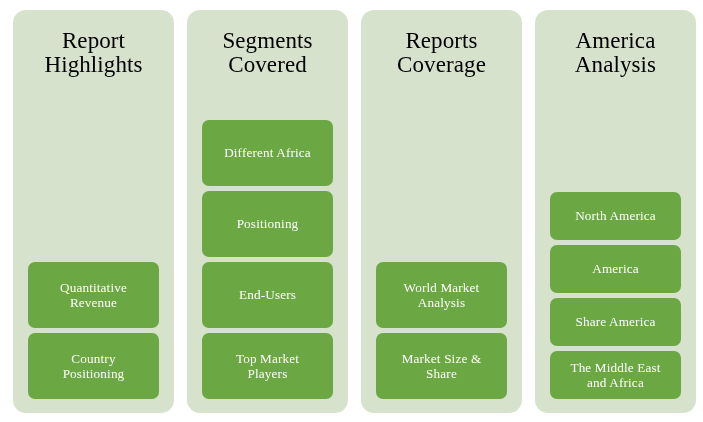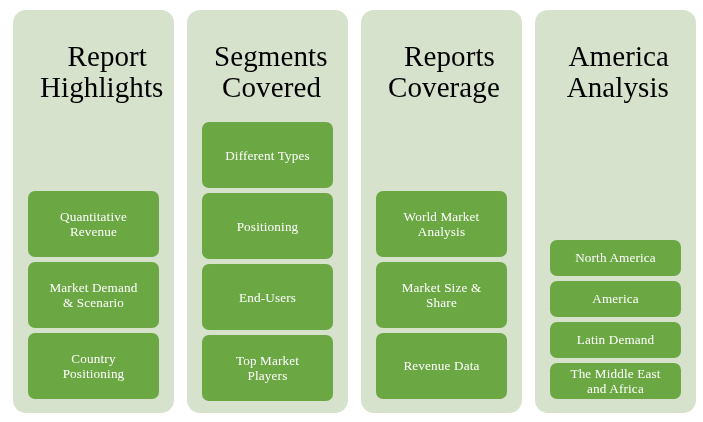--- a/index.html
+++ b/index.html
@@ -33,28 +33,28 @@
     box-sizing: border-box;
     padding: 0 15px 14px 15px;
     display: flex;
     flex-direction: column;
     align-items: stretch;
     min-width: 0;
   }
 
   .panel-title {
     color: #000000;
-    font-size: 29px;
+    font-size: 23px;
     line-height: 1.06;
-    text-align: right;
+    text-align: center;
     font-weight: normal;
     letter-spacing: 0.1px;
     padding-top: 19px;
     padding-bottom: 0;
-    margin: 12px;
+    margin: 0;
     white-space: pre-line;
     flex: 0 0 auto;
   }
 
   .cards {
     flex: 1 1 auto;
     display: flex;
     flex-direction: column;
     justify-content: flex-end;
     gap: 5px;
@@ -73,69 +73,66 @@
     justify-content: center;
     box-sizing: border-box;
     padding: 3px 4px;
     white-space: pre-line;
     letter-spacing: 0.15px;
   }
 
   
   .panel[data-card-count="4"] .card { height: 66px; }
   
-  .panel[data-card-count="5"] .card { height: 36px; }
+  .panel[data-card-count="5"] .card { height: 48px; }
 </style>
 </head>
 <body>
 
 <div id="infographic">
 
   <section class="panel" data-card-count="4">
     <h2 class="panel-title">Report
 Highlights</h2>
     <div class="cards">
       <div class="card">Quantitative
 Revenue</div>
-      <div class="card">Market Demand
-&amp; Scenario</div>
       <div class="card">Country
 Positioning</div>
     </div>
   </section>
 
   <section class="panel" data-card-count="4">
     <h2 class="panel-title">Segments
 Covered</h2>
     <div class="cards">
-      <div class="card">Different Types</div>
+      <div class="card">Different Africa</div>
       <div class="card">Positioning</div>
       <div class="card">End-Users</div>
       <div class="card">Top Market
 Players</div>
     </div>
   </section>
 
   <section class="panel" data-card-count="4">
     <h2 class="panel-title">Reports
 Coverage</h2>
     <div class="cards">
       <div class="card">World Market
 Analysis</div>
       <div class="card">Market Size &amp;
 Share</div>
-      <div class="card">Revenue Data</div>
     </div>
   </section>
 
   <section class="panel" data-card-count="5">
     <h2 class="panel-title">America
 Analysis</h2>
     <div class="cards">
       <div class="card">North America</div>
       <div class="card">America</div>
-      <div class="card">Latin Demand</div>
+      <div class="card">Share America</div>
       <div class="card">The Middle East
 and Africa</div>
     </div>
   </section>
 
 </div>
 
 </body></html>

